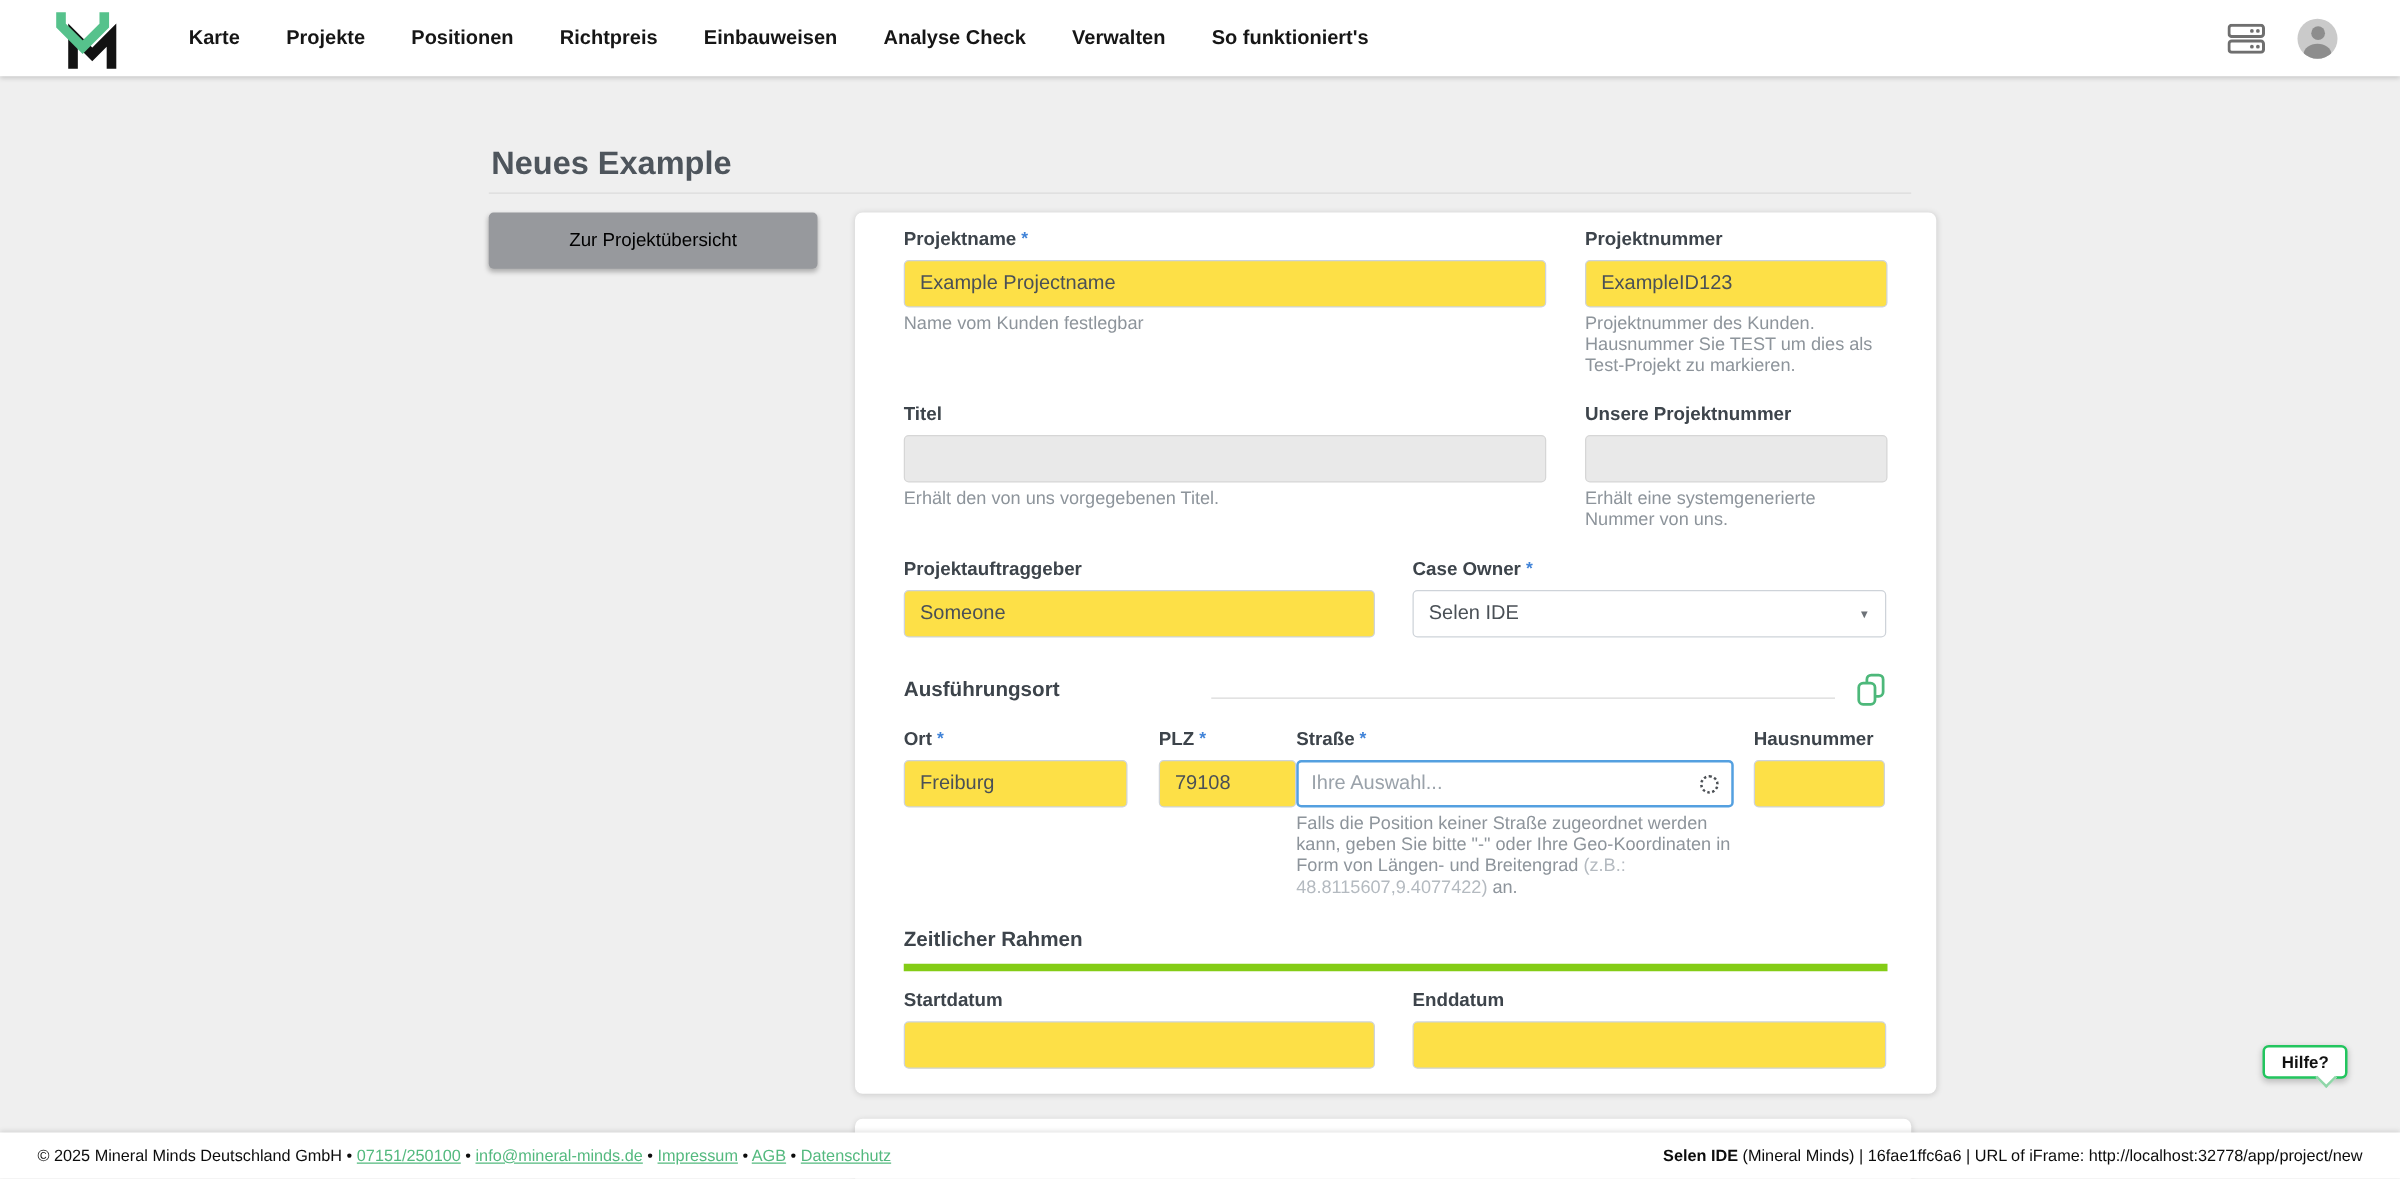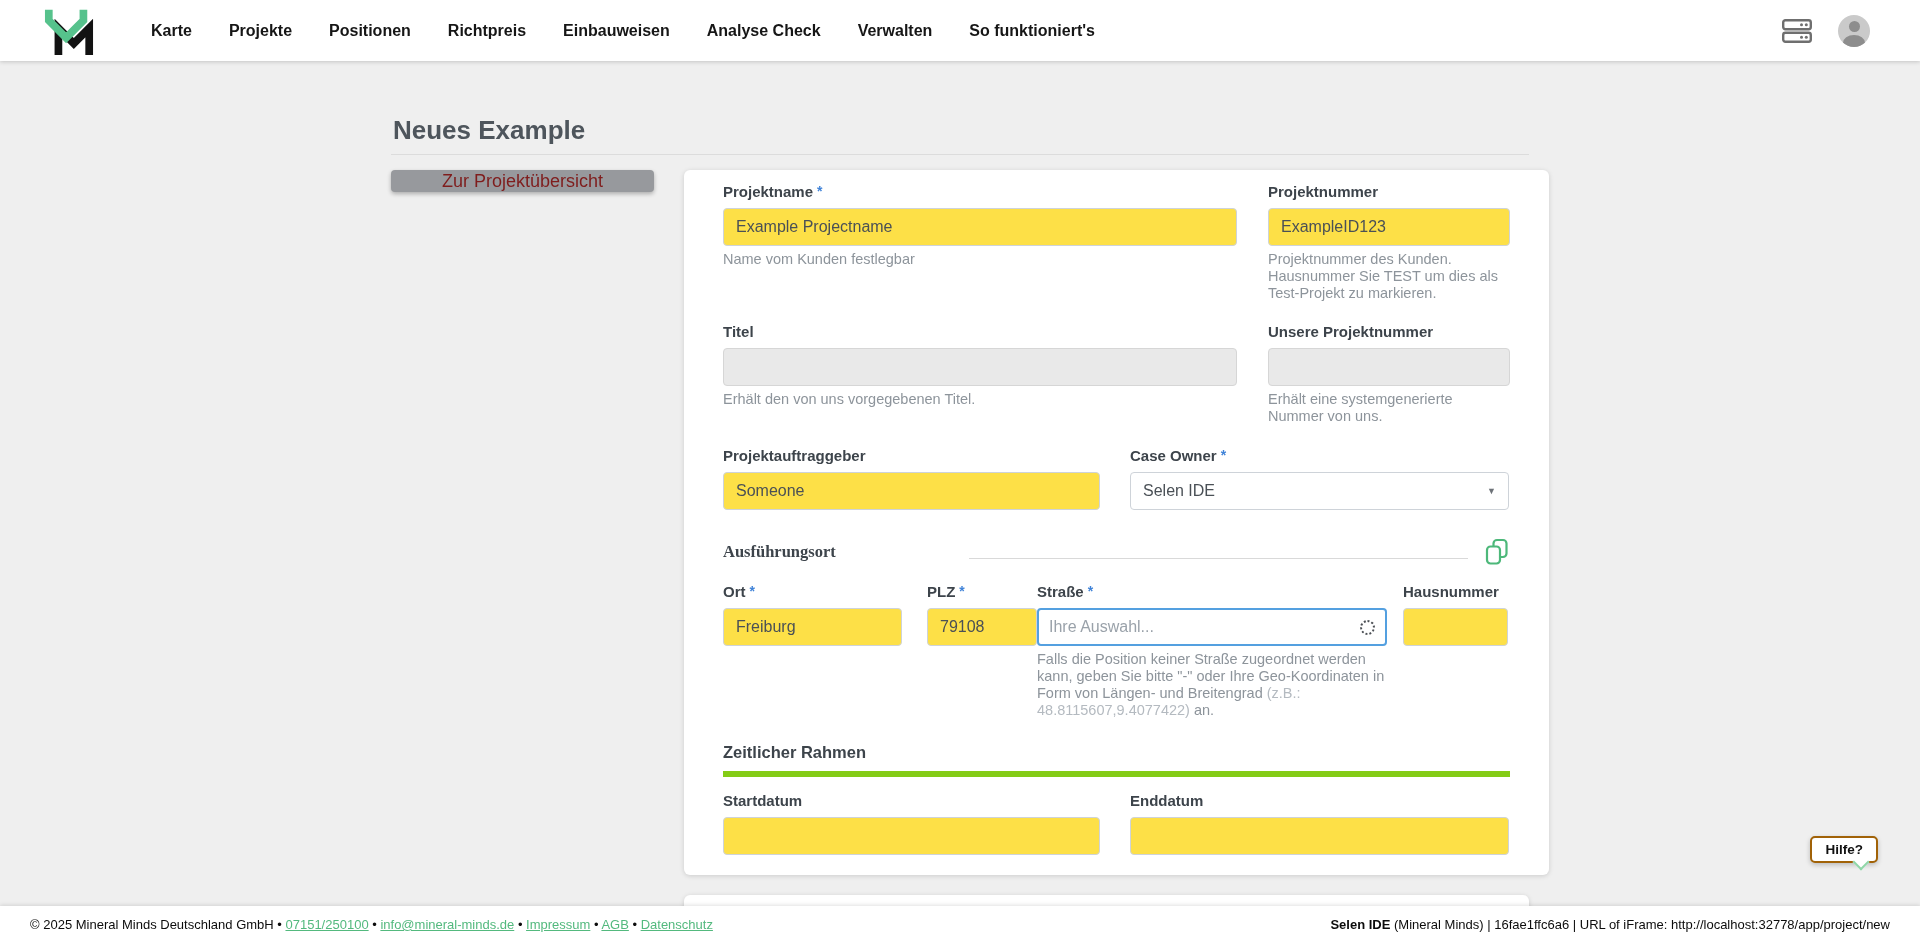--- a/index.html
+++ b/index.html
@@ -30,22 +30,22 @@
   .avatar .torso { position:absolute; top:20px; left:5px; width:22px; height:16px; border-radius:50%; background:#8d8d8d; }
 
   
   .content { position:relative; height:882px; overflow:hidden; }
   .container { width:1138px; margin:0 auto; }
   .page-title { font-size:26px; font-weight:700; color:#4e555c; margin:54px 0 0 2px; }
   .title-divider { height:1px; background:#dcdcdc; margin-top:8px; }
   .cols { display:flex; align-items:flex-start; margin-top:15px; }
   .left-col { flex:0 0 263px; margin-right:30px; }
   .btn-back {
-    width:100%; height:22px; background:#97999d; color:#7f1d1d;
-    border:none; border-radius:4px; font-size:18px;
+    width:100%; height:45px; background:#97999d; color:#000000;
+    border:none; border-radius:4px; font-size:15px;
     font-family:inherit; cursor:pointer;
     box-shadow:0 2px 4px rgba(0,0,0,.28);
   }
 
   .card {
     flex:1; background:#fff; border-radius:6px;
     box-shadow:0 1px 5px rgba(0,0,0,.15);
     padding:13px 39px 20px;
   }
   .card2 {
@@ -86,31 +86,31 @@
   }
   .arrow { font-size:9px; color:#6d7278; }
 
   .strasse-box {
     display:flex; align-items:center; height:38px;
     border:2px solid #54a0e0; border-radius:4px; padding:0 10px; background:#fff;
   }
   .strasse-box input { border:none; outline:none; flex:1; min-width:0; font-size:16px; color:#4a5056; font-family:inherit; background:transparent; }
   .spinner { width:15px; height:15px; border:2px dotted #4b4f54; border-radius:50%; flex:none; }
 
-  .section-head { display:flex; align-items:center; margin-top:28px;font-family:Liberation Serif, serif; }
+  .section-head { display:flex; align-items:center; margin-top:28px; }
   .section-head h3 { font-size:16.5px; font-weight:700; color:#3d444b; width:246px; flex:none; }
   .head-line { flex:1; height:1px; background:#d9d9d9; margin-top:12px; }
   .copy-icon { margin-left:16px; flex:none; cursor:pointer; display:block; }
   .section-head2 { margin-top:24px; border-bottom:6px solid #84cc16; padding-bottom:9px; }
   .section-head2 h3 { font-size:16.5px; font-weight:700; color:#3d444b; }
 
   
   .hilfe {
     position:absolute; right:42px; top:836px; z-index:30;
-    background:#fff; border:2px solid #a16207; border-radius:5px;
+    background:#fff; border:2px solid #22c55e; border-radius:5px;
     padding:4px 13px; font-size:13.5px; font-weight:700; color:#111;
     box-shadow:0 2px 5px rgba(0,0,0,.22); cursor:pointer;
   }
   .hilfe::after {
     content:''; position:absolute; bottom:-7px; right:9px;
     width:10px; height:10px; background:#fff;
     border-right:2px solid #8fd6a8; border-bottom:2px solid #8fd6a8;
     transform:rotate(45deg);
   }
 

